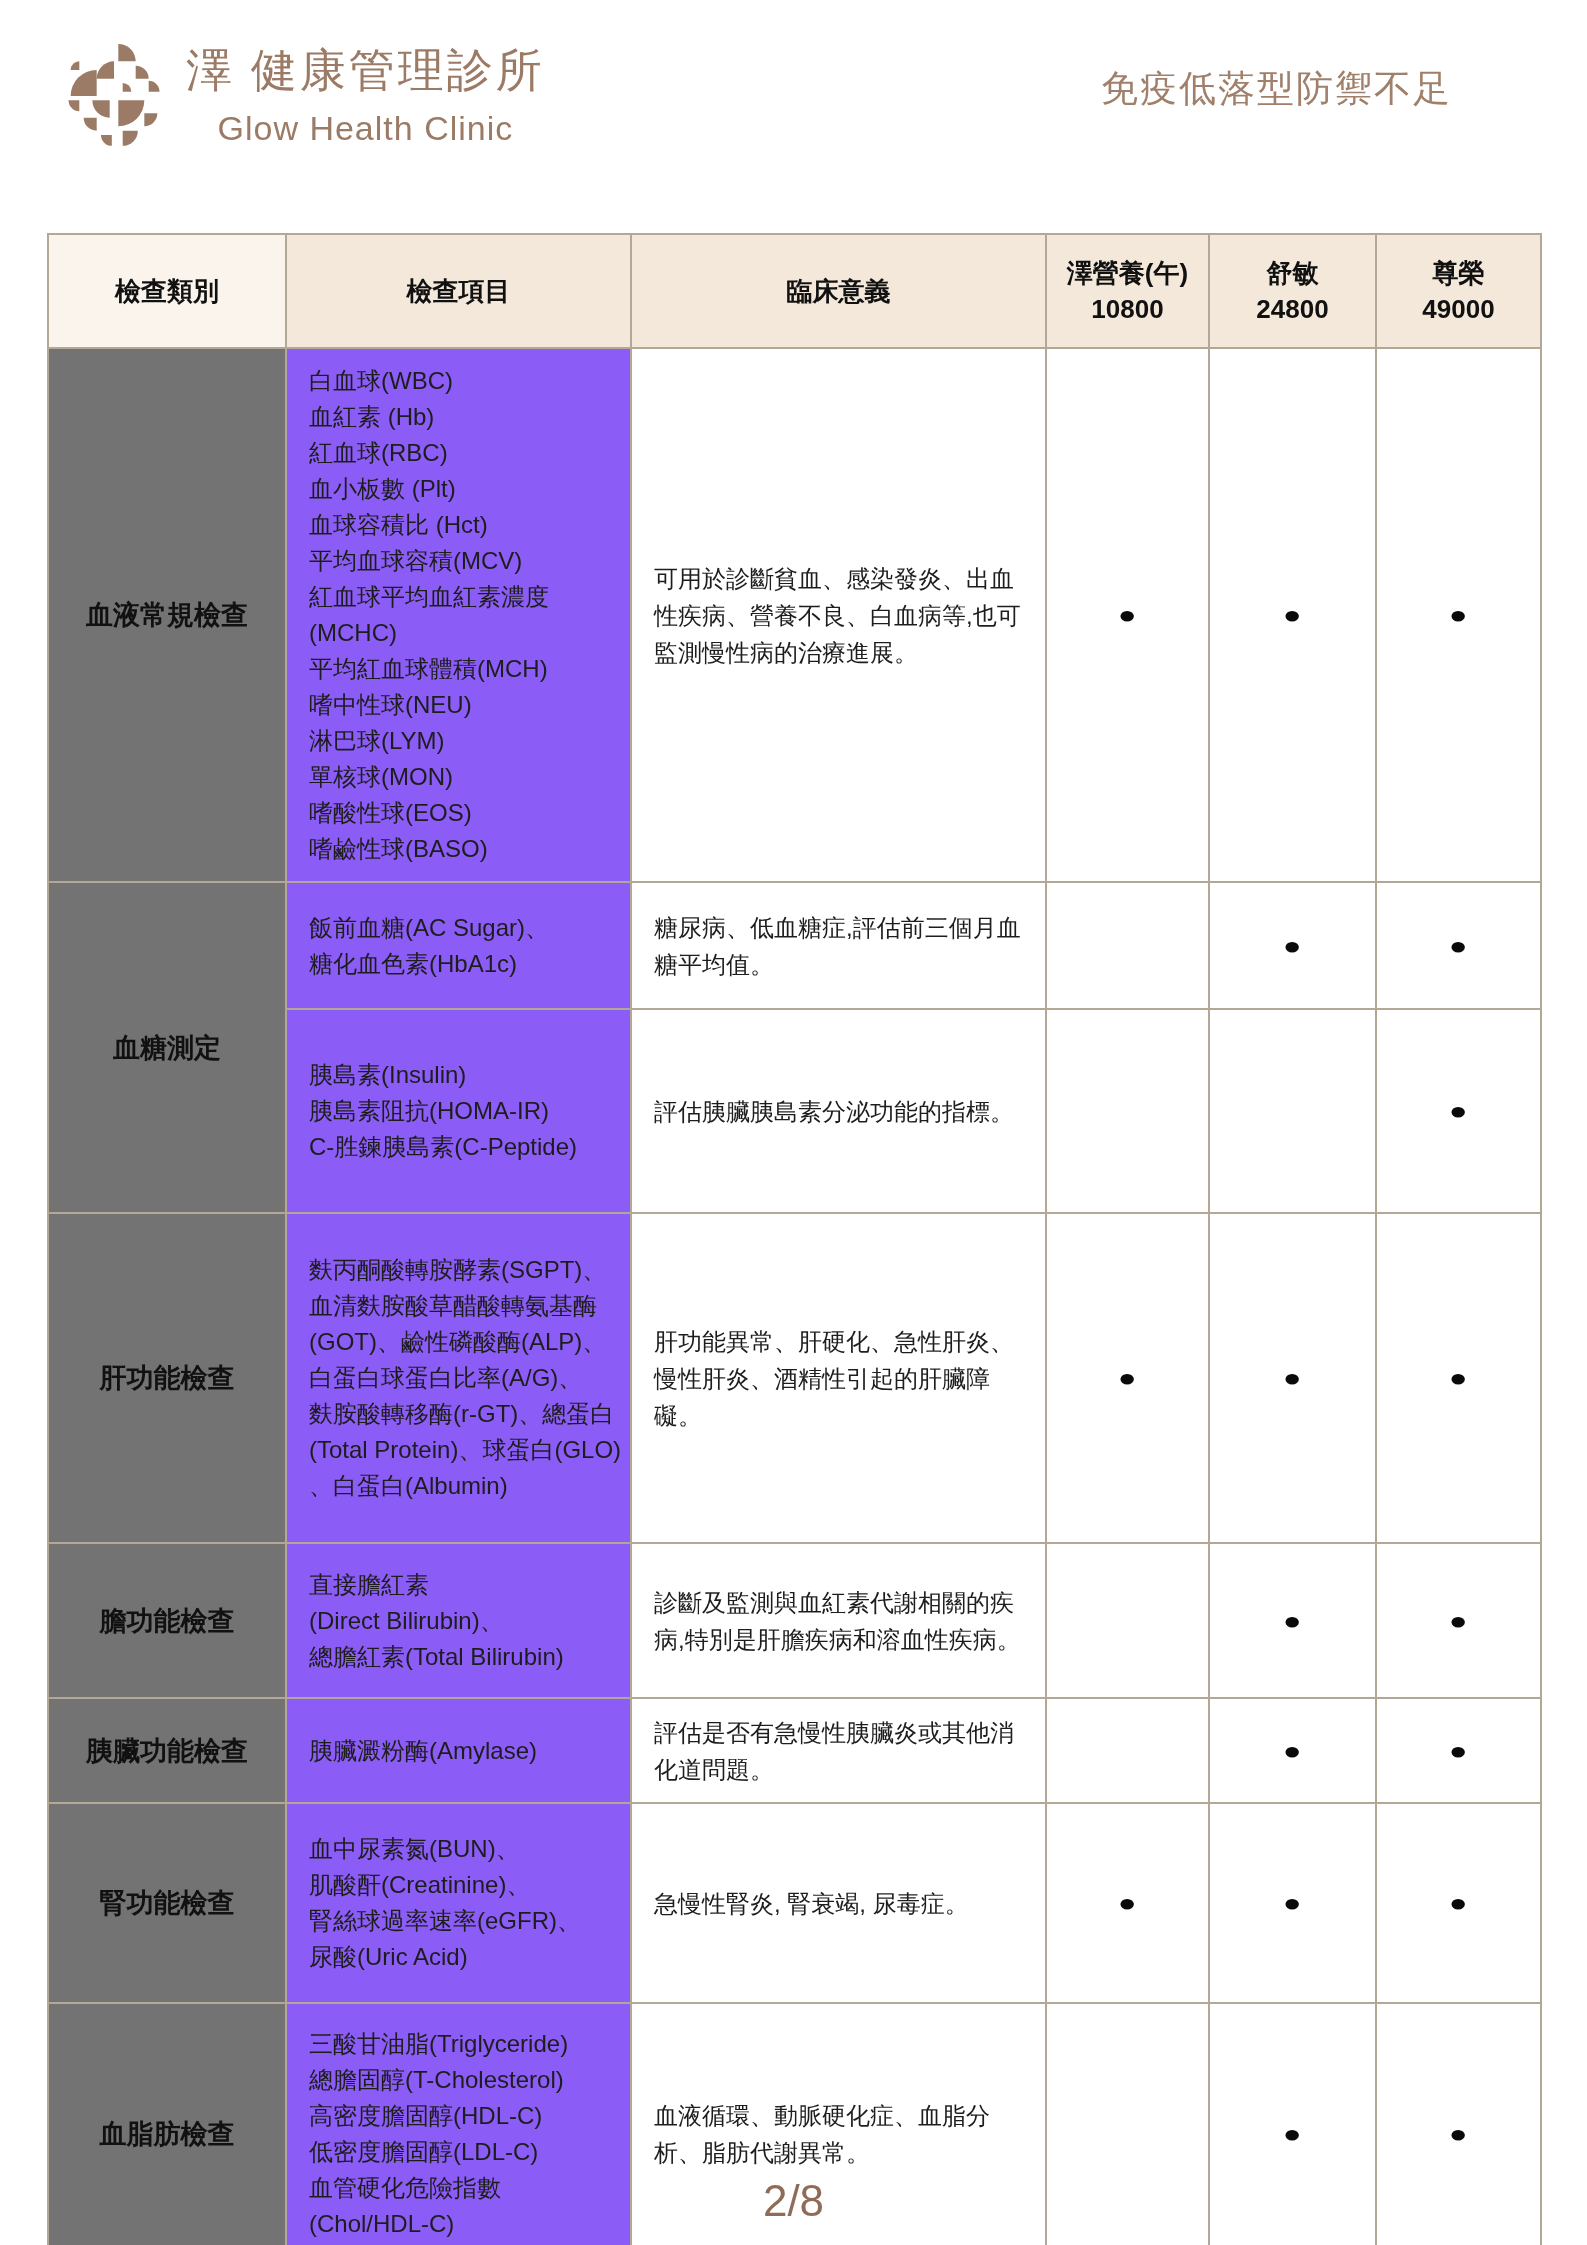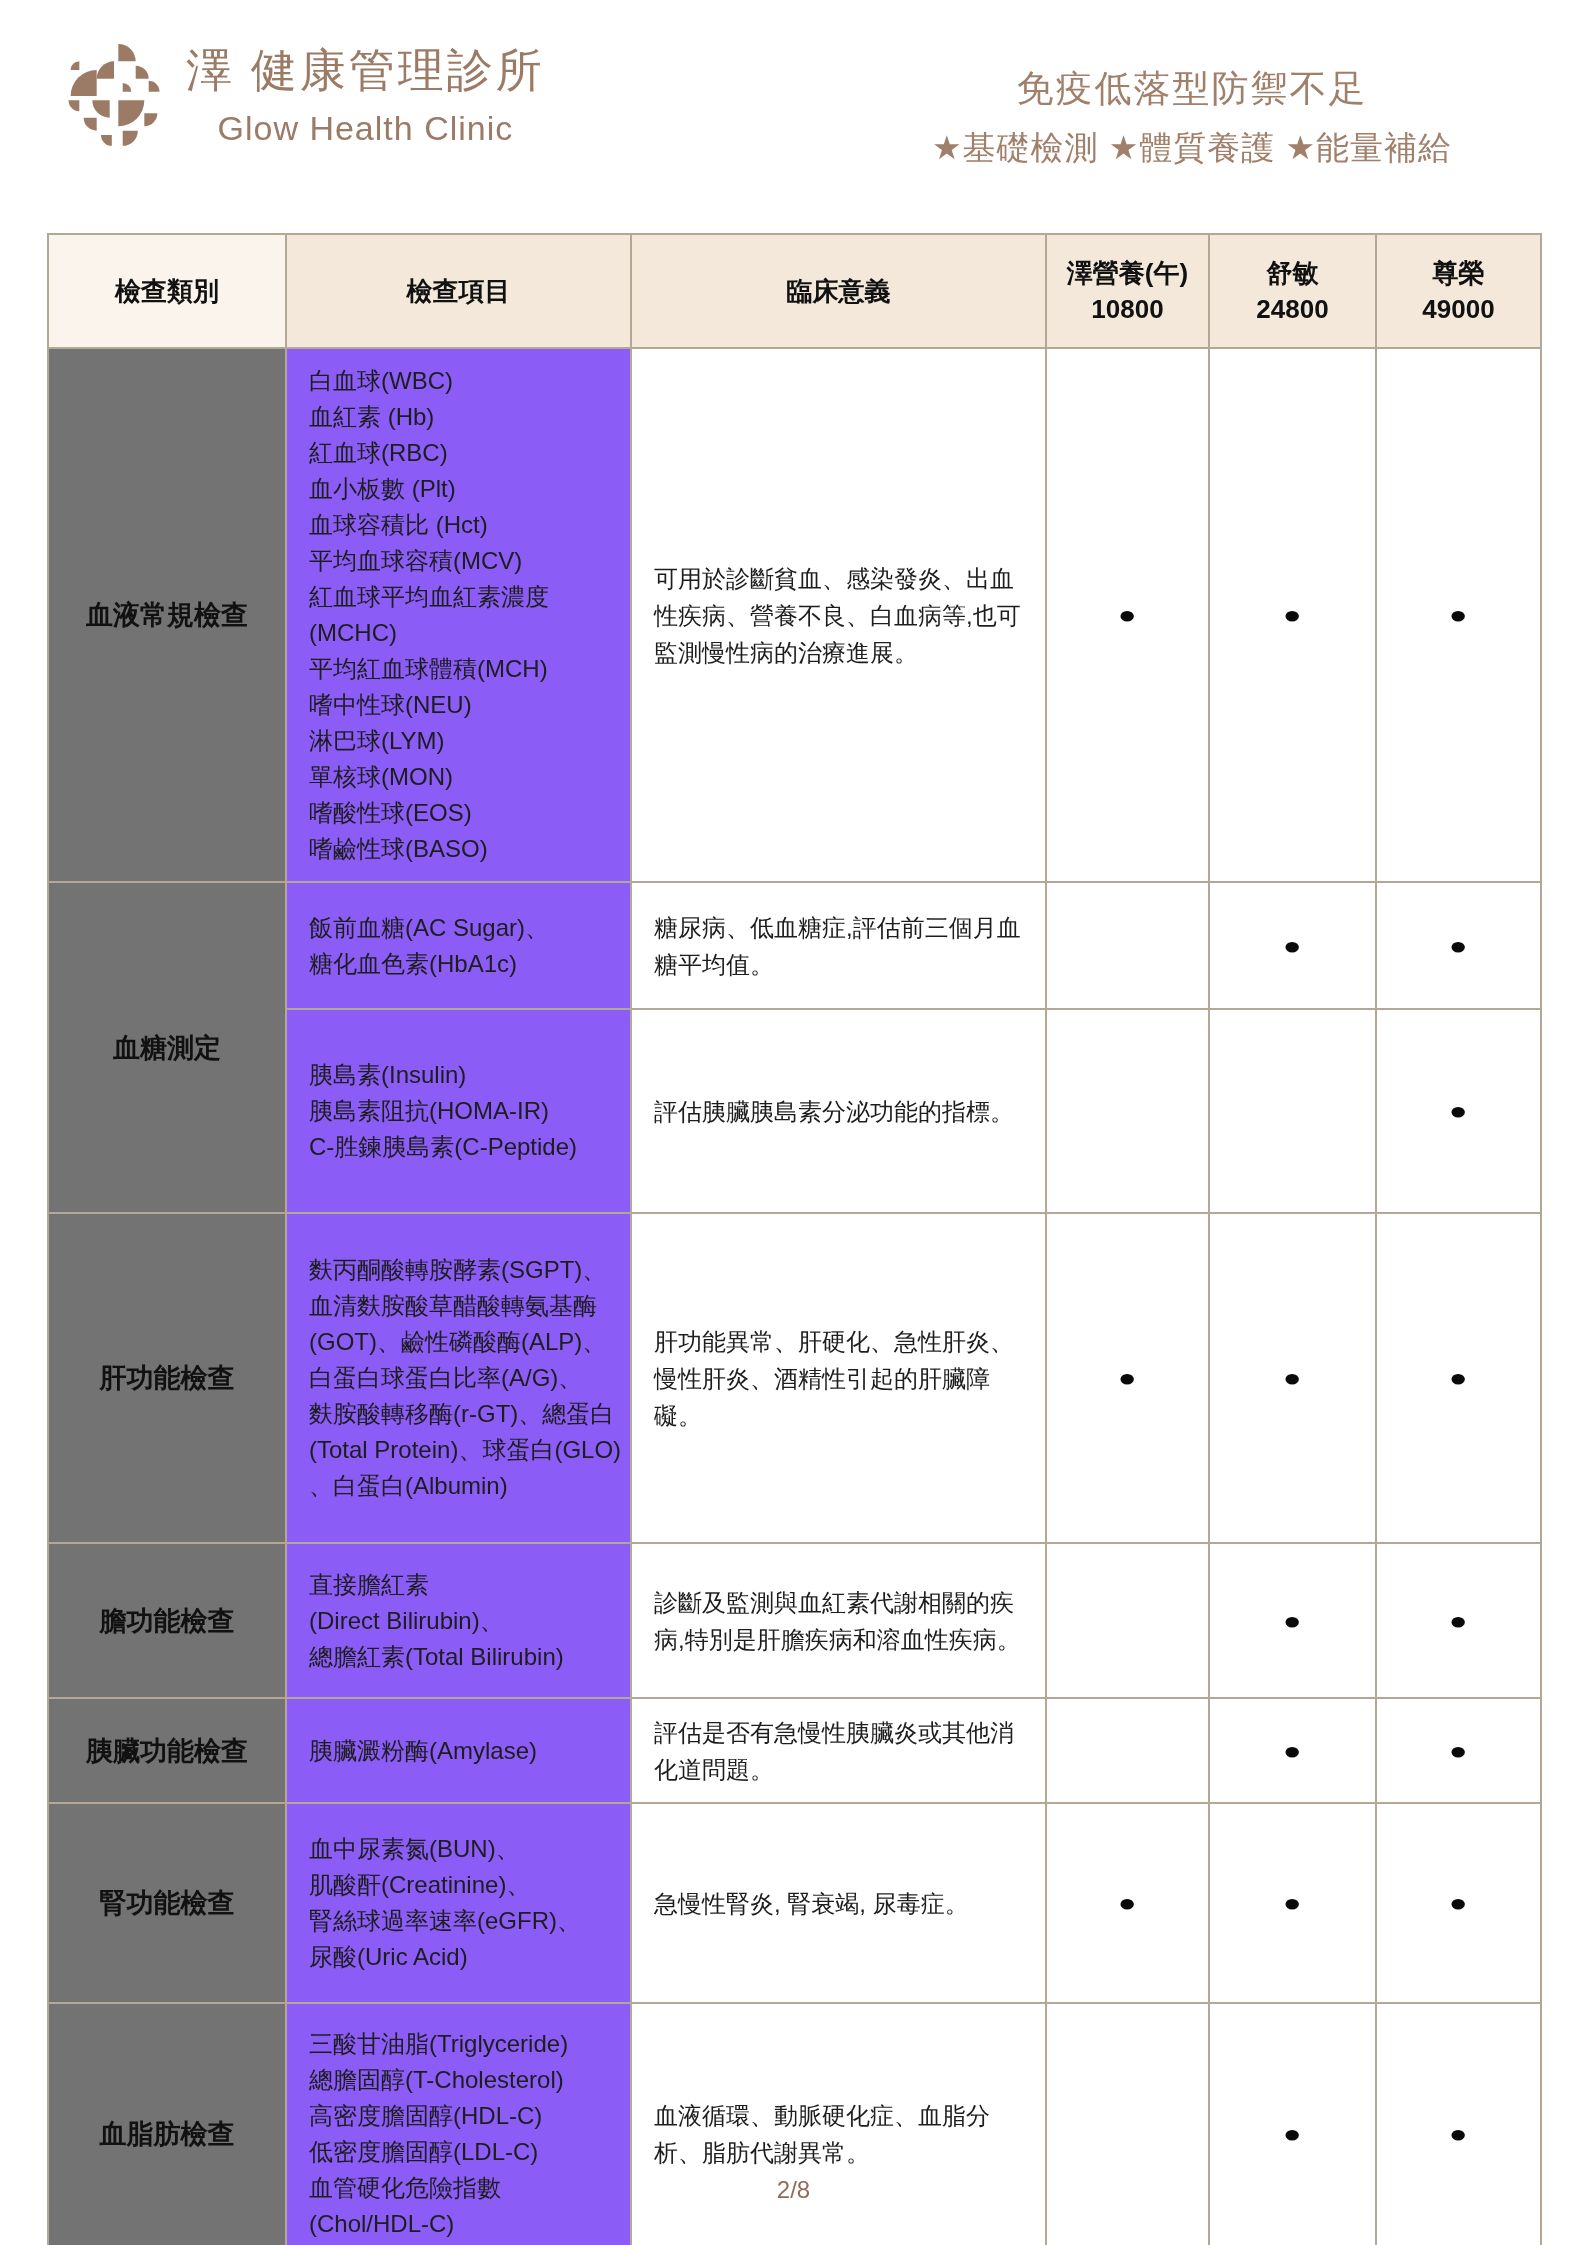--- a/index.html
+++ b/index.html
@@ -52,21 +52,21 @@
   }
   td.dotcell { background:#ffffff; text-align:center; vertical-align:middle; font-size:24px; }
   .dot { display:inline-block; transform:scale(1.3,1.0); color:#0a0a0a; }
 
   tr.rh-head{height:114px} tr.rh-1{height:470px} tr.rh-2a{height:127px}
   tr.rh-2b{height:204px}  tr.rh-3{height:330px} tr.rh-4{height:155px}
   tr.rh-5{height:105px}   tr.rh-6{height:200px} tr.rh-7{height:262px}
 
   .page-num {
     position:absolute; top:2176px; left:50%; transform:translateX(-50%);
-    color:#8f6c58; font-size:24px;
+    color:#8f6c58; font-size:44px;
   }
 </style>
 </head>
 <body>
 
 <div class="page">
 
   <div class="topbar">
     <div class="brand">
       <svg class="logo" viewBox="0 0 96 96" xmlns="http://www.w3.org/2000/svg" fill="#9c7b66">
@@ -89,21 +89,20 @@
         <path d="M56,80 L56,94 A14,14 0 0 0 70,80 Z"></path>
         <path d="M76,64 L76,76 A12,12 0 0 0 88,64 Z"></path>
       </svg>
       <div class="brand-text">
         <div class="brand-zh">澤 健康管理診所</div>
         <div class="brand-en">Glow Health Clinic</div>
       </div>
     </div>
     <div class="plan">
       <div class="plan-title">免疫低落型防禦不足</div>
-      <div class="plan-sub">★基礎檢測 ★體質養護 ★能量補給</div>
     </div>
   </div>
 
   <table class="checkup">
     <colgroup>
       <col style="width:238px">
         <col style="width:345px">
         <col style="width:415px">
       <col style="width:163px">
         <col style="width:167px">

